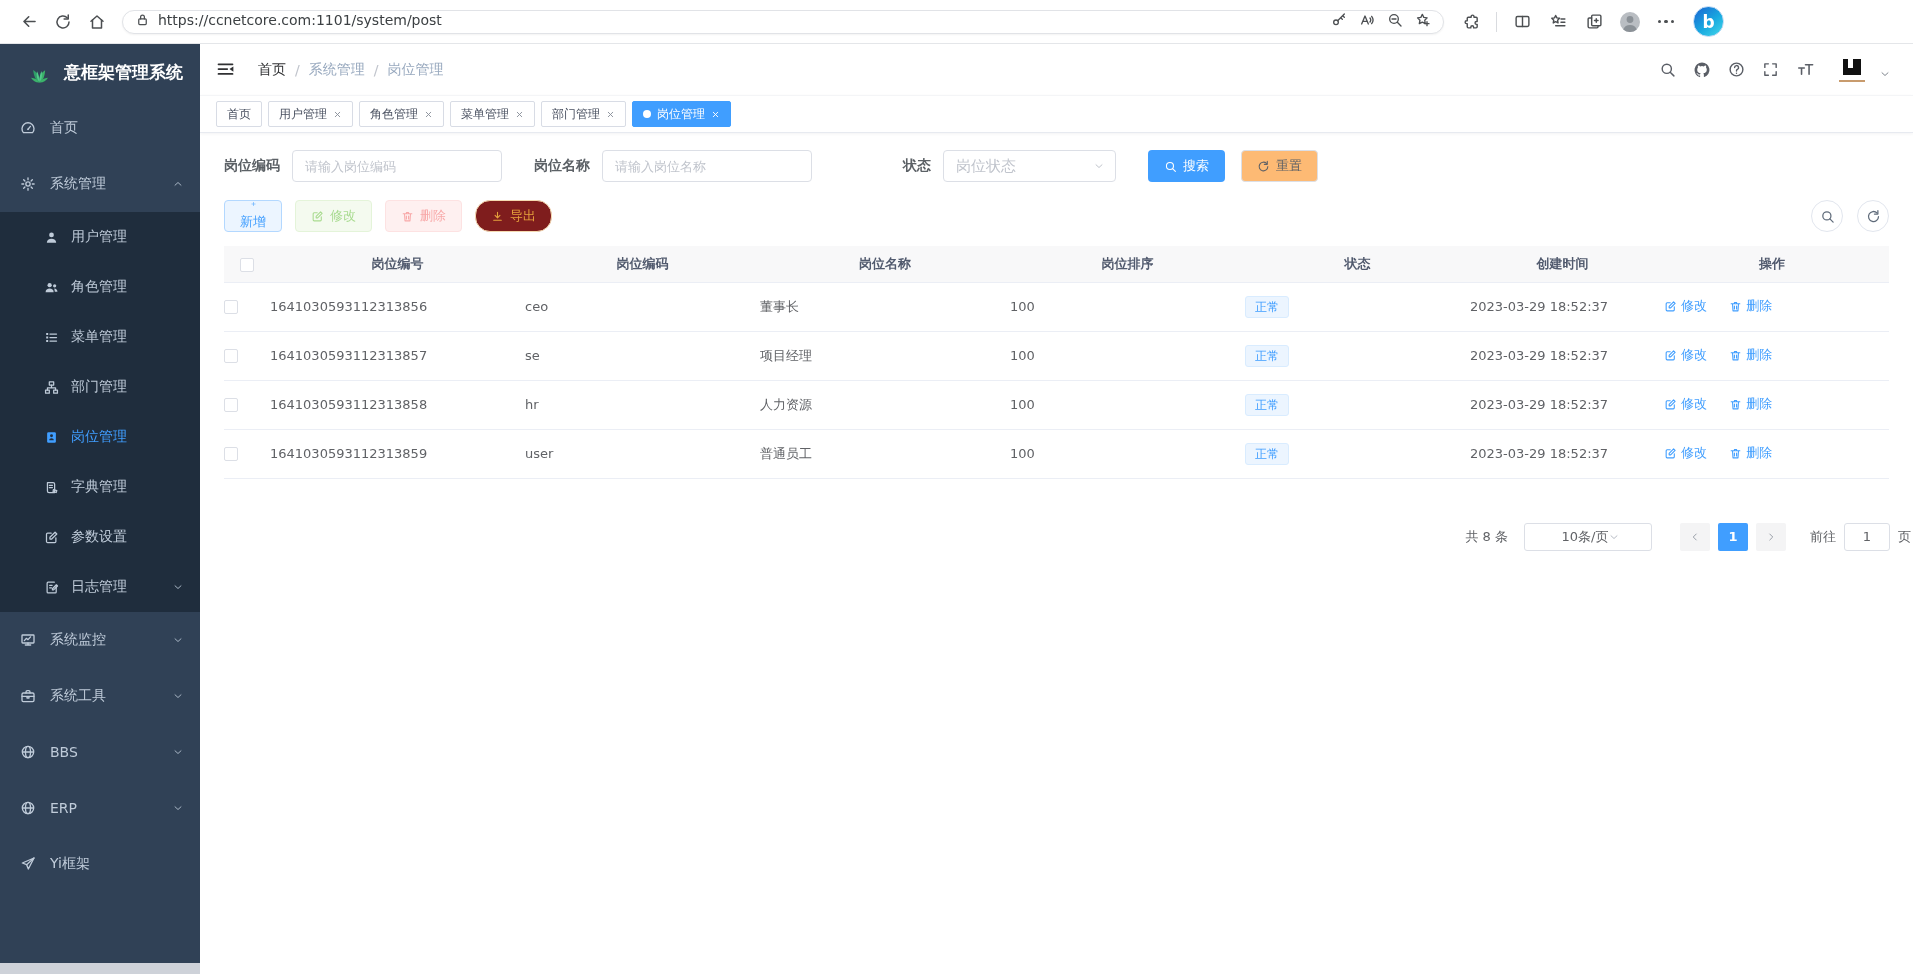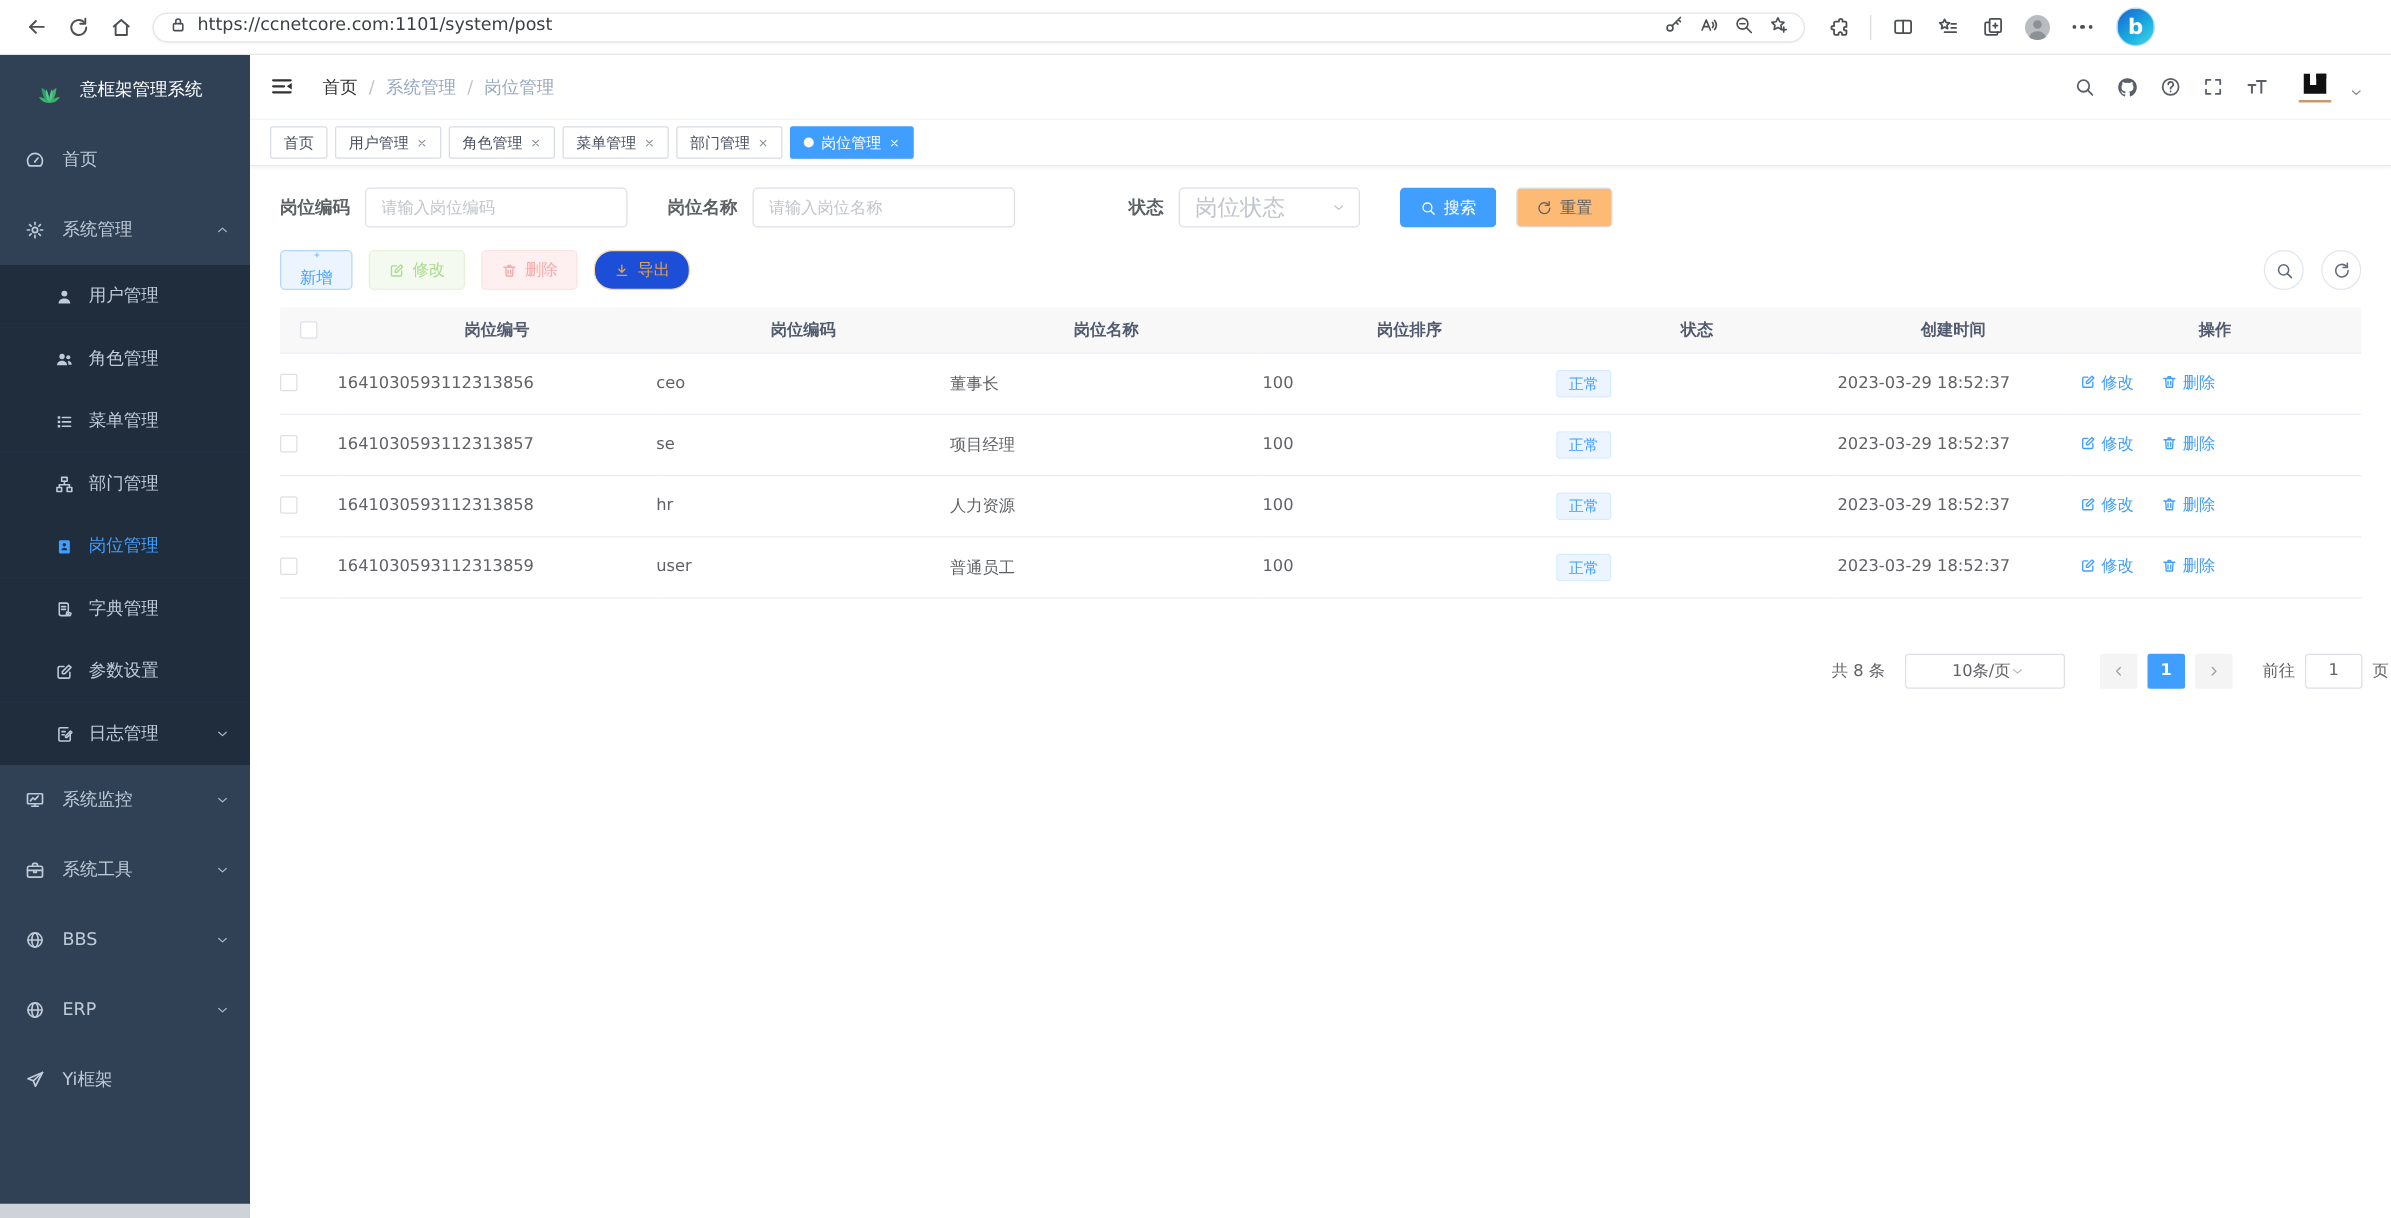--- a/index.html
+++ b/index.html
@@ -25,21 +25,21 @@
     background:linear-gradient(140deg,#1a6fd4 10%,#18a9e0 55%,#3fd3e8 95%);
     color:#fff; font-weight:bold; font-size:17px; display:flex; align-items:center;
     justify-content:center; border:1px solid #bcd9f5; cursor:pointer; }
 
   
   .window { display:flex; height:930px; position:relative; }
 
   
   .sidebar { width:200px; background:#304156; color:#bfcbd9; flex:0 0 auto; position:relative; }
   .logo { height:56px; display:flex; align-items:center; padding-left:26px; gap:11px; }
-  .logo .title { color:#fff; font-weight:normal; font-size:14px; white-space:nowrap; }
+  .logo .title { color:#fff; font-weight:bold; font-size:17px; white-space:nowrap; }
   .mitem { height:56px; display:flex; align-items:center; padding:0 16px 0 20px; gap:14px;
     font-size:14px; cursor:pointer; }
   .sitem { height:50px; display:flex; align-items:center; padding:0 16px 0 44px; gap:12px;
     font-size:14px; background:#1f2d3d; cursor:pointer; }
   .sitem.active { color:#409eff; }
   .chev { margin-left:auto; color:#a7b5c4; }
   .side-strip { position:absolute; left:0; bottom:0; width:200px; height:11px; background:#ced2d9; }
 
   
   .main { flex:1; min-width:0; display:flex; flex-direction:column; background:#fff; }
@@ -67,33 +67,33 @@
   .tag .dot { width:8px; height:8px; border-radius:50%; background:#fff; }
 
   .content { flex:1; padding:17px 24px 0; position:relative; }
 
   
   .search-row { display:flex; align-items:center; margin-bottom:18px; font-size:14px; }
   .flabel { font-weight:bold; color:#5c6166; margin-right:12px; white-space:nowrap; }
   .inp { width:210px; height:32px; border:1px solid #dcdfe6; border-radius:4px; padding:0 12px;
     font-size:13px; color:#606266; outline:none; font-family:inherit; }
   .inp::placeholder { color:#c0c4cc; }
-  .sel { width:145px; height:32px; border:1px solid #dcdfe6; border-radius:4px; padding:0 10px 0 12px;
-    display:flex; align-items:center; justify-content:space-between; color:#c0c4cc; font-size:18px; cursor:pointer; }
+  .sel { width:173px; height:32px; border:1px solid #dcdfe6; border-radius:4px; padding:0 10px 0 12px;
+    display:flex; align-items:center; justify-content:space-between; color:#c0c4cc; font-size:15px; cursor:pointer; }
   .btn { height:32px; border-radius:4px; font-size:13px; display:inline-flex; align-items:center;
     gap:6px; padding:0 15px; cursor:pointer; border:1px solid transparent; white-space:nowrap; }
   .btn-primary { background:#409eff; color:#fff; }
   .btn-default { background:#fdba74; border-color:#dcdfe6; color:#606266; }
 
   
   .toolbar-row { display:flex; gap:13px; margin-bottom:14px; position:relative; }
   .btn-add { background:#ecf5ff; border-color:#b3d8ff; color:#409eff;flex-direction:column; }
   .btn-edit { background:#f4faef; border-color:#e4f4d9; color:#a9db90; }
   .btn-del { background:#fef0f0; border-color:#fde2e2; color:#f8a8a8; }
-  .btn-exp { background:#1d4ed8; border-color:#f5dab1; color:#e6a23c;border-radius:15px; }
+  .btn-exp { background:#7f1d1d; border-color:#f5dab1; color:#e6a23c;border-radius:15px; }
   .circle-btns { position:absolute; right:0; top:0; display:flex; gap:14px; }
   .cbtn { width:32px; height:32px; border-radius:50%; border:1px solid #e2e6ee; background:#fff;
     color:#5f6b7a; display:flex; align-items:center; justify-content:center; cursor:pointer; }
 
   
   table { width:100%; border-collapse:collapse; table-layout:fixed; font-size:13px; color:#606266; }
   thead th { background:#f8f8f9; color:#515a6e; font-weight:bold; height:36px; border-bottom:1px solid #ebeef5; }
   tbody td { height:49px; border-bottom:1px solid #ebeef5; }
   .cbx { width:14px; height:14px; border:1px solid #dcdfe6; border-radius:2px; background:#fff;
     display:inline-block; vertical-align:middle; cursor:pointer; }

